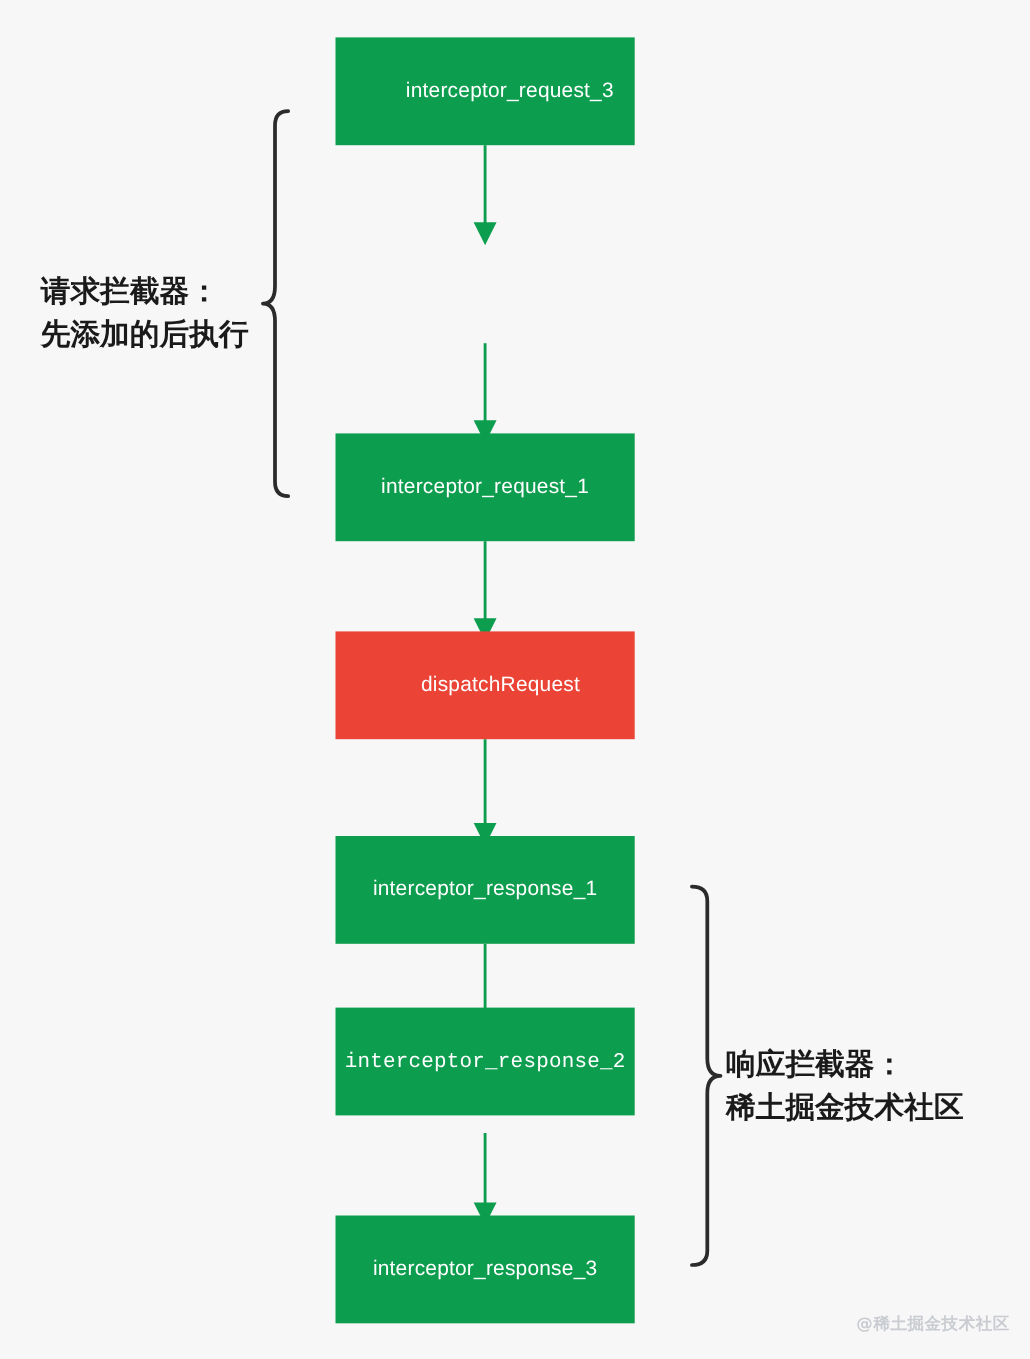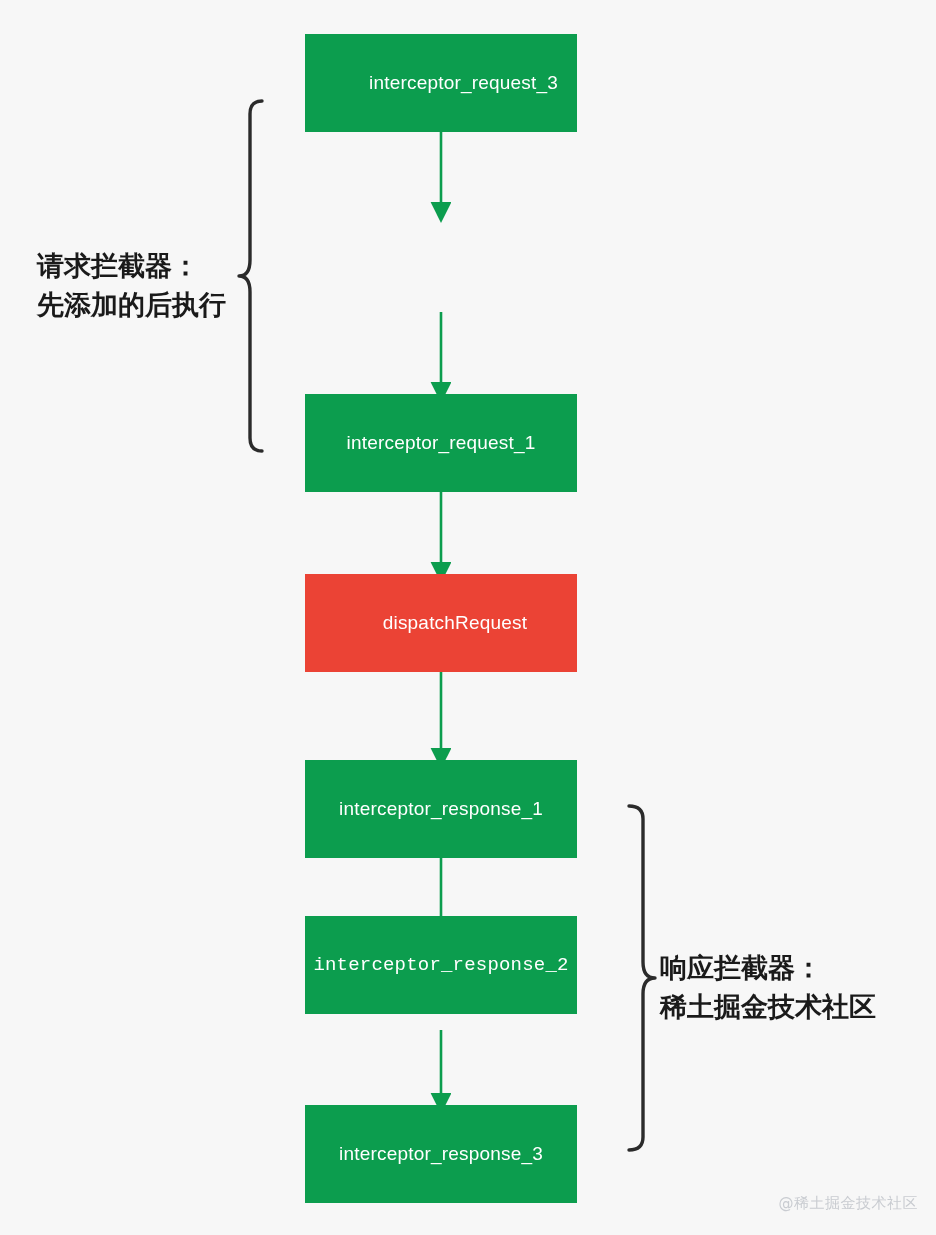--- a/index.html
+++ b/index.html
@@ -79,20 +79,21 @@
   
   #watermark {
     position: absolute;
     right: 18px;
     bottom: 22px;
     color: #c9ccd1;
     font-size: 15px;
     letter-spacing: 0.5px;
     font-family: "DejaVu Sans", "Liberation Sans", sans-serif;
     white-space: nowrap;
+    font-weight: bold;
   }
 </style>
 </head>
 <body>
 
 <div id="canvas">
 
   <svg id="edges" viewBox="0 0 936 1235" width="936" height="1235" aria-hidden="true">
     <defs>
       <marker id="arrowhead" markerWidth="10" markerHeight="10" refX="1.5" refY="4" orient="auto" markerUnits="strokeWidth">

